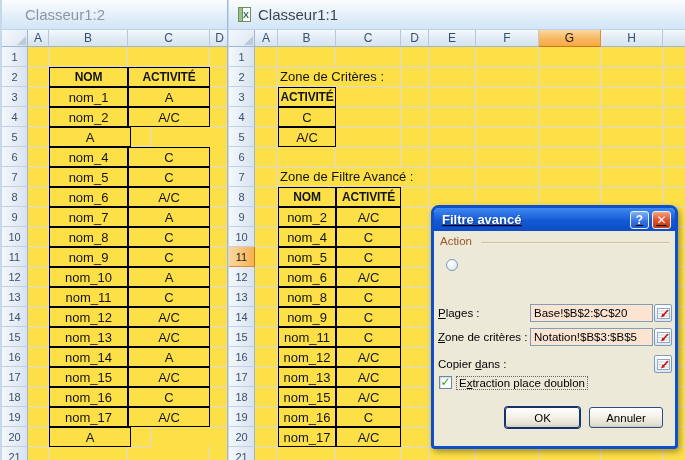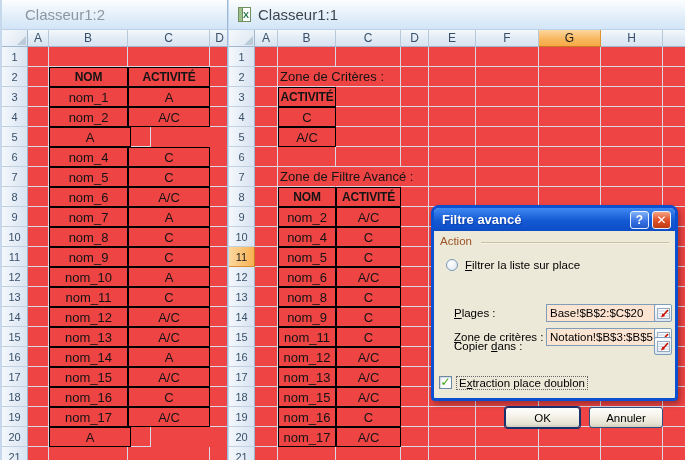--- a/index.html
+++ b/index.html
@@ -1,21 +1,21 @@
 <!DOCTYPE html>
 <html><head>
 <meta charset="utf-8">
 <style>
   html,body { margin:0; padding:0; }
   body {
     width:685px; height:460px; position:relative; overflow:hidden;
     font-family:"Liberation Sans","DejaVu Sans",sans-serif;
     background:#FCE6D4;
   }
-  .win { position:absolute; top:0; height:460px; overflow:hidden; background:#ef4444; box-sizing:border-box; }
+  .win { position:absolute; top:0; height:460px; overflow:hidden; background:#fde047; box-sizing:border-box; }
   #win-left  { left:0; width:228px; border-left:2px solid #C6D9EC; border-right:1px solid #9DBBD8; }
   #win-right { left:228px; width:457px; border-left:1px solid #C6D9EC; }
 
   .titlebar {
     height:30px; box-sizing:border-box;
     background:linear-gradient(#FBFDFE,#E3EFFA 55%,#D2E5F7);
     border-bottom:1px solid #BCD2E8;
     display:flex; align-items:center; padding-left:8px;
     font-size:15px; color:#3E454D; white-space:nowrap;
   }
@@ -61,24 +61,24 @@
     white-space:nowrap;
   }
   .cell.tc { border:1px solid #000; }
   .cell.th { font-weight:bold; font-size:12px; letter-spacing:-0.2px; }
   .cell.lbl { justify-content:flex-start; padding-left:2px; overflow:visible;
     border-right-color:transparent; position:relative; z-index:2; }
   .cell.nogrid { border-right-color:transparent; }
 
   
   .dlg {
-    position:absolute; left:431px; top:205px; width:247px; height:196px;
+    position:absolute; left:431px; top:205px; width:247px; height:244px;
     box-sizing:border-box; z-index:20;
     border:3px solid #0B50D0; border-radius:8px 8px 4px 4px;
-    background:#ECE9D8; box-shadow:2px 3px 6px rgba(0,0,0,0.35);
+    background:#ECE9D8; box-shadow:2px 3px 6px rgba(0,0,0,0.35);text-decoration:underline;
   }
   .dlg-title {
     height:23px; border-radius:5px 5px 0 0;
     background:linear-gradient(#3F89F2,#1459D4 55%,#0C4DC6);
     display:flex; align-items:center; padding:0 4px 0 8px;
   }
   .dlg-title-text { color:#fff; font-weight:bold; font-size:13px; flex:1;
     text-shadow:1px 1px 1px #0A3EA8; }
   .tb {
     width:19px; height:18px; margin-left:3px; box-sizing:border-box;
@@ -94,22 +94,22 @@
     border-top:1px solid #C9C0A4; border-bottom:1px solid #F6F3E4; box-sizing:border-box; }
   .radio-row { position:absolute; left:12px; display:flex; align-items:center; gap:7px; }
   .radio-row.r1 { top:28px; } .radio-row.r2 { top:50px; }
   .radio {
     width:12px; height:12px; border-radius:50%; box-sizing:border-box;
     border:1px solid #7B99B8; background:radial-gradient(circle at 35% 30%,#FFFFFF,#DCE4EC);
     position:relative; flex:none;
   }
   .radio.sel::after { content:''; position:absolute; left:3px; top:3px; width:4px; height:4px;
     border-radius:50%; background:radial-gradient(#8CE08C,#2DA12D); box-shadow:0 0 1px #1E7A1E; }
-  .frow { position:absolute; left:0; right:0; height:19px;margin-left:16px; }
-  .frow.f1 { top:73px; } .frow.f2 { top:97px; } .frow.f3 { top:106px; }
+  .frow { position:absolute; left:0; right:0; height:19px; }
+  .frow.f1 { top:73px; } .frow.f2 { top:97px; } .frow.f3 { top:124px; }
   .flabel { position:absolute; left:4px; top:3px; white-space:nowrap; }
   .fin {
     position:absolute; left:96px; top:0; width:123px; height:18px; box-sizing:border-box;
     background:#FCE4D2; border:1px solid #7F9DB9; padding:1px 3px;
     font-family:"Liberation Sans","DejaVu Sans",sans-serif; font-size:11.5px; color:#000;
   }
   .range {
     position:absolute; right:3px; top:0; width:18px; height:18px; box-sizing:border-box;
     border:1px solid #7F9DB9; border-radius:2px; padding:0;
     background:linear-gradient(#FDFEFF,#DCE6F2);
@@ -584,21 +584,20 @@
     <span class="tb close">
         <span>✕</span>
       </span>
   </div>
   <div class="dlg-body">
     <span class="grp-cap">Action</span>
     <div class="grp-line"></div>
 
     <div class="radio-row r1">
       <span class="radio"></span>
-      <span><span></span><span class="u">F</span><span>iltrer la liste sur place</span></span>
     </div>
 
     <div class="frow f1">
       <span class="flabel"><span></span><span class="u">P</span><span>lages :</span></span>
       <input class="fin" value="Base!$B$2:$C$20" style="">
       <button class="range">
         <svg width="13" height="11" viewBox="0 0 13 11">
           <rect x="0.5" y="0.5" width="12" height="10" fill="#fff" stroke="#94A8C0"></rect>
           <path d="M0.5 3h12M0.5 5.5h12M0.5 8h12" stroke="#C3D0E0" stroke-width="1"></path>
           <path d="M11 2 L6 7.5" stroke="#CC1100" stroke-width="1.6"></path>

